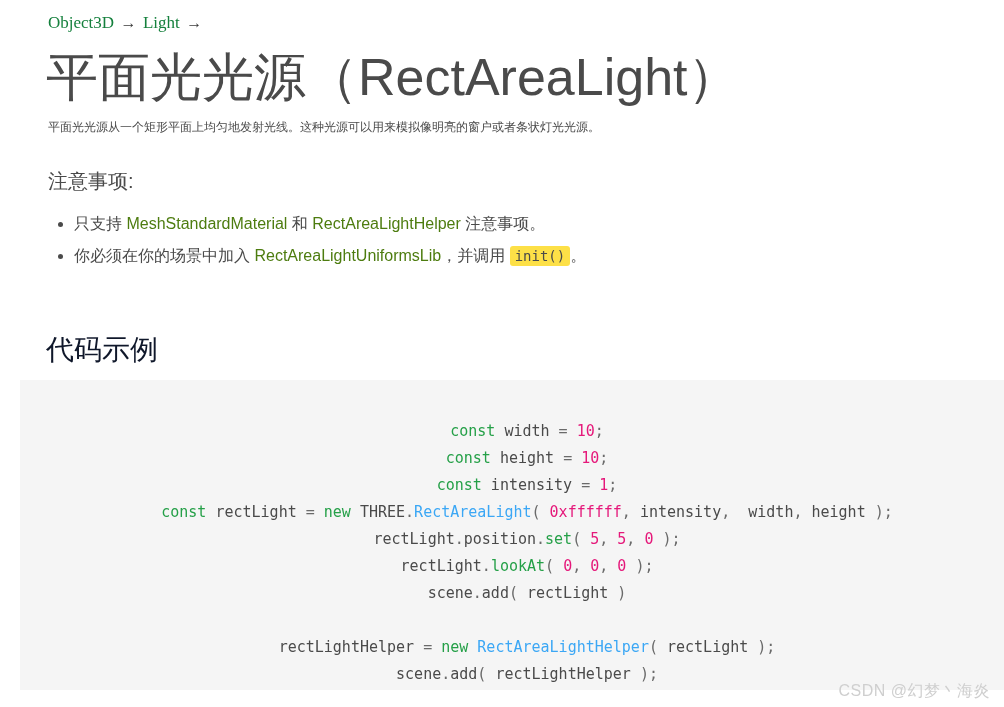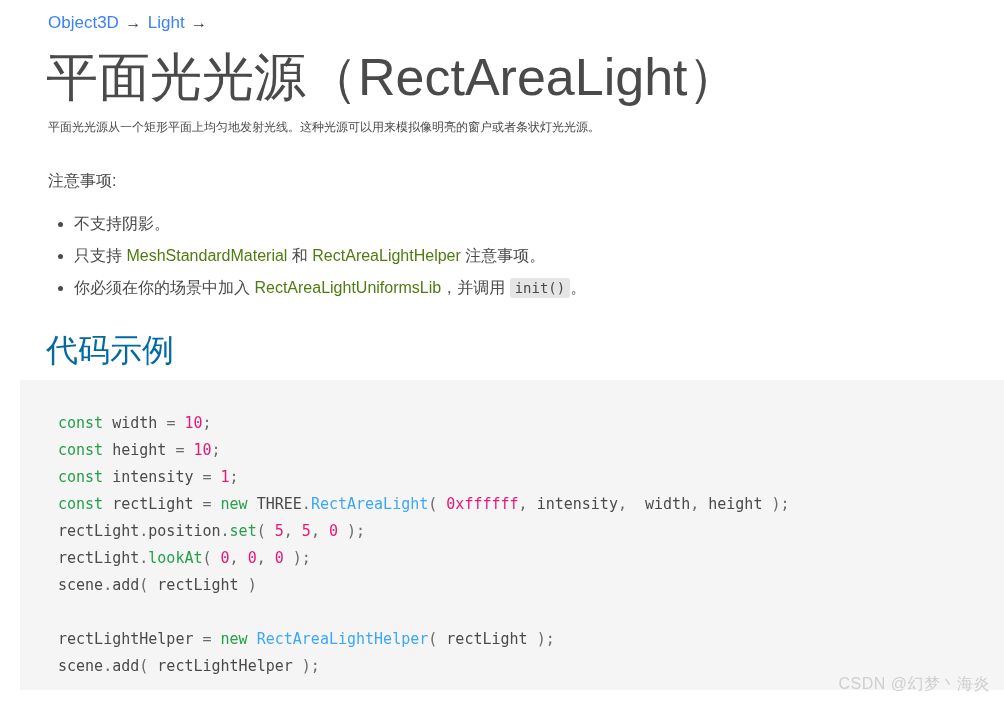--- a/index.html
+++ b/index.html
@@ -28,22 +28,23 @@
   .breadcrumb {
     position: absolute;
     left: 48px;
     top: 12px;
     font-size: 17px;
     line-height: 22px;
     color: #5a5a5a;
     white-space: nowrap;
   }
   .breadcrumb a {
-    color: #3b82f6;
+    color: #15803d;
     text-decoration: none;
+    font-family: Liberation Serif, serif;
   }
   .breadcrumb .arrow {
     color: #3a3a3a;
     padding: 0 2px;
     font-size: 16px;
   }
 
   
   .page-title {
     position: absolute;
@@ -69,21 +70,21 @@
     line-height: 26px;
     color: #4a4a4a;
   }
 
   
   .notes-label {
     position: absolute;
     left: 48px;
     top: 168px;
     margin: 0;
-    font-size: 16px;
+    font-size: 20px;
     line-height: 26px;
     color: #4a4a4a;
   }
   .notes-list {
     position: absolute;
     left: 48px;
     top: 208px;
     margin: 0;
     padding: 0 0 0 26px;
     list-style: none;
@@ -105,71 +106,72 @@
     border-radius: 50%;
     background: #4a4a4a;
   }
   .notes-list a {
     color: #4d7c0f;
     text-decoration: none;
   }
   code.inline {
     font-family: "DejaVu Sans Mono", "Liberation Mono", monospace;
     font-size: 14px;
-    background: #e5e5e5;
+    background: #fde047;
     color: #4a4a4a;
     padding: 2px 5px;
     border-radius: 3px;
   }
 
   
   .section-heading {
     position: absolute;
     left: 46px;
     top: 328px;
     margin: 0;
-    font-size: 32px;
+    font-size: 28px;
     line-height: 44px;
     font-weight: normal;
-    color: #0369a1;
+    color: #0f172a;
     white-space: nowrap;
   }
 
   
   .code-block {
     position: absolute;
     left: 20px;
     top: 380px;
     width: 984px;
     height: 310px;
     background: #f5f5f5;
     box-sizing: border-box;
     padding: 22px 0 0 30px;
     overflow: hidden;
   }
   .code-block pre {
-    margin: 8px;
+    margin: 16px;
     font-family: "DejaVu Sans Mono", "Liberation Mono", monospace;
     font-size: 15px;
     line-height: 27px;
     color: #4a4a4a;
     white-space: pre;
+    text-align: center;
   }
   .tok-kw    { color: #25a048; }
   .tok-num   { color: #e5187a; }
   .tok-cls   { color: #3ba7f5; }
   .tok-fn    { color: #25a048; }
   .tok-plain { color: #4a4a4a; }
   .tok-punc  { color: #6a6a6a; }
 
   
   .watermark {
     position: absolute;
     right: 14px;
-    bottom: 12px;
+    bottom: 5px;
     font-size: 16px;
     line-height: 22px;
     color: #cfcfcf;
     white-space: nowrap;
     letter-spacing: 0.5px;
   }
 </style>
 </head>
 <body>
 
@@ -177,21 +179,20 @@
 
   <div class="breadcrumb" id="breadcrumb"><a href="#">Object3D</a><span class="arrow"> → </span><a href="#">Light</a><span class="arrow"> → </span></div>
 
   <h1 class="page-title">平面光光源（RectAreaLight）</h1>
 
   <p class="intro">平面光光源从一个矩形平面上均匀地发射光线。这种光源可以用来模拟像明亮的窗户或者条状灯光光源。</p>
 
   <p class="notes-label">注意事项:</p>
 
   <ul class="notes-list" id="notes-list">
-      <li><span>不支持阴影。</span></li>
       <li><span>只支持 </span><a href="#">MeshStandardMaterial</a><span> 和 </span><a href="#">RectAreaLightHelper</a><span> 注意事项。</span></li>
       <li><span>你必须在你的场景中加入 </span><a href="#">RectAreaLightUniformsLib</a><span>，并调用 </span><code class="inline">init()</code><span>。</span></li>
     </ul>
 
   <h2 class="section-heading">代码示例</h2>
 
   <div class="code-block">
     <pre id="code-content"><span class="tok-kw">const</span><span class="tok-plain"> width </span><span class="tok-punc">=</span><span class="tok-plain"> </span><span class="tok-num">10</span><span class="tok-punc">;</span>
 <span class="tok-kw">const</span><span class="tok-plain"> height </span><span class="tok-punc">=</span><span class="tok-plain"> </span><span class="tok-num">10</span><span class="tok-punc">;</span>
 <span class="tok-kw">const</span><span class="tok-plain"> intensity </span><span class="tok-punc">=</span><span class="tok-plain"> </span><span class="tok-num">1</span><span class="tok-punc">;</span>

